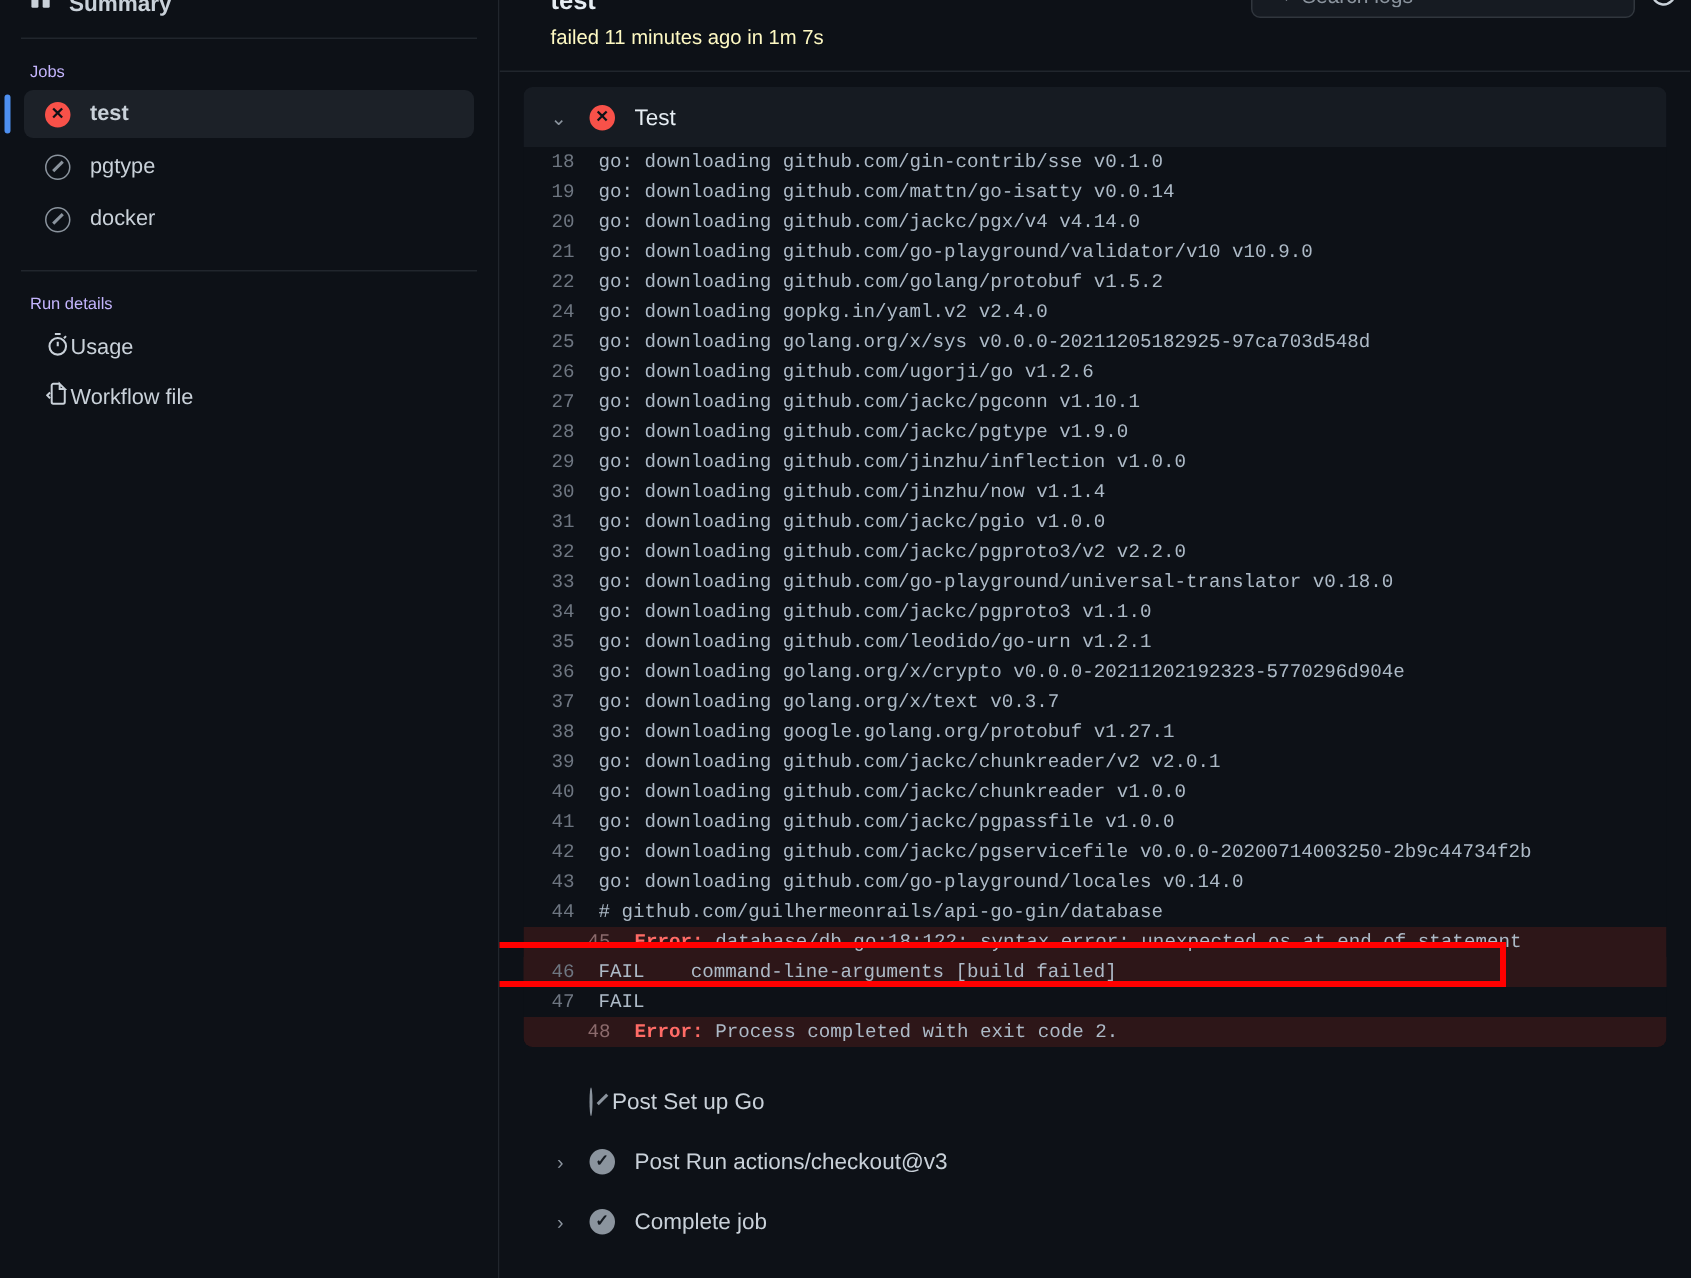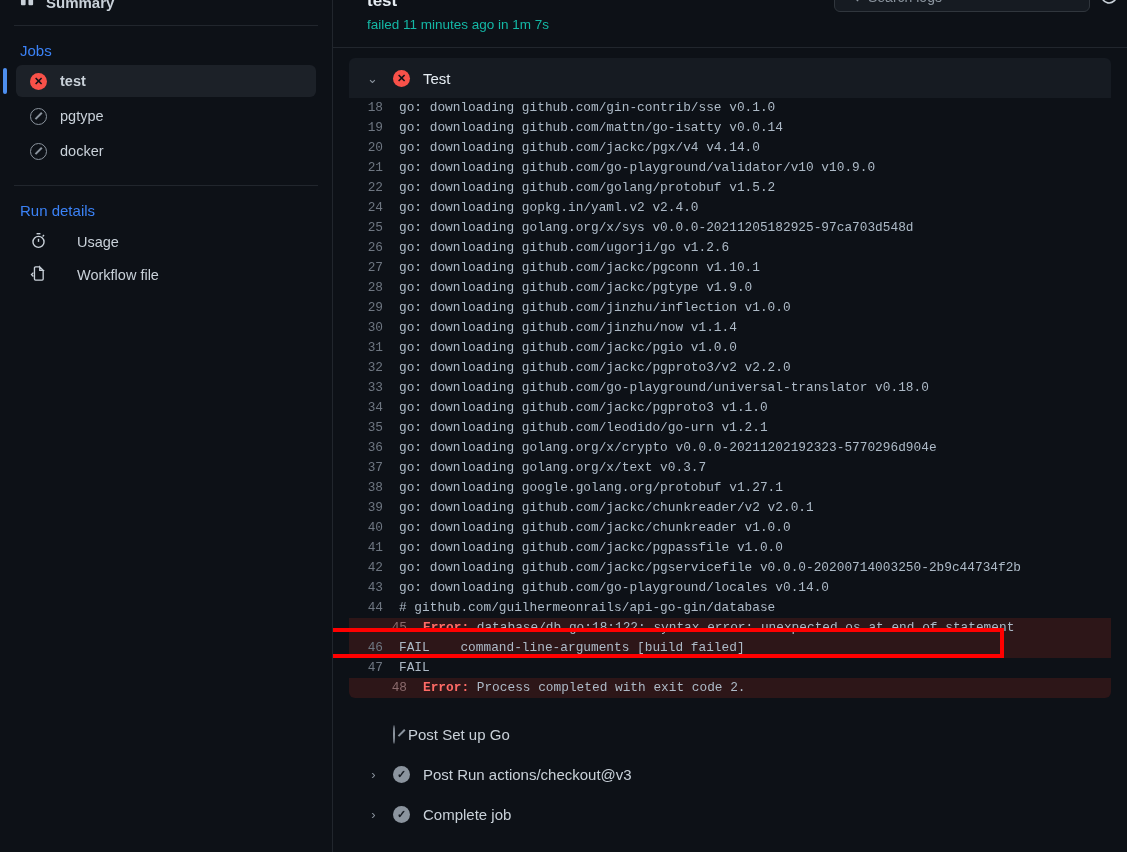--- a/index.html
+++ b/index.html
@@ -20,41 +20,41 @@
     flex: 0 0 333px;
     padding-top: 0;
   }
   .side-top-item {
     display: flex; align-items: center; gap: 11px;
     height: 18px; margin-top: -7px; padding-left: 20px;
     color: #c9d1d9; font-size: 15px; font-weight: 600;
   }
   .side-divider { height: 1px; background: #21262d; margin: 14px 14px 0 14px; }
   .side-section-title {
-    color: #3b82f6; font-size: 15px; font-weight: 400;
+    color: #c4b5fd; font-size: 11px; font-weight: 400;
     padding: 16px 0 6px 20px;
   }
   .side-list { padding: 0 16px; }
   .side-item {
     position: relative;
     display: flex; align-items: center; gap: 13px;
     height: 32px; padding-left: 14px;
     border-radius: 6px; margin-bottom: 3px;
     color: #c9d1d9; font-size: 14.5px;
     cursor: pointer;
   }
   .side-item.selected { background: #1c2128; font-weight: 600; }
   .side-item.selected::before {
     content: ""; position: absolute; left: -13px; top: 3px;
     width: 4px; height: 26px; border-radius: 3px; background: #4d8ff0;
   }
   .side-item .ico { display: flex; width: 17px; height: 17px; flex: 0 0 17px; }
   .run-list { padding: 0 16px; }
   .run-item {
-    display: flex; align-items: center; gap: 30px;
+    display: flex; align-items: center; gap: 0;
     height: 33px; padding-left: 14px; border-radius: 6px;
     color: #c9d1d9; font-size: 14.5px; cursor: pointer;
   }
 
   
   .circ-x {
     width: 17px; height: 17px; border-radius: 50%;
     background: #f85149; color: #0d1117;
     display: flex; align-items: center; justify-content: center;
     font-size: 11px; font-weight: 700; line-height: 1;
@@ -69,21 +69,21 @@
     transform: rotate(-45deg);
   }
 
   
   .main { flex: 1; height: 852px; background: #0d1117; position: relative; overflow: hidden; }
   .main-head { padding: 0 0 0 34px; height: 56px; position: relative; }
   .job-title {
     color: #e6edf3; font-size: 17px; font-weight: 600;
     margin-top: -9px; line-height: 20px;
   }
-  .job-sub { color: #14b8a6; font-size: 13.5px; margin-top: 6px; }
+  .job-sub { color: #fef9c3; font-size: 13.5px; margin-top: 6px; }
   .search-wrap {
     position: absolute; right: 37px; top: -9px;
     width: 256px; height: 30px;
   }
   .search-box {
     width: 100%; height: 30px;
     background: #161b22; border: 1px solid #30363d; border-radius: 6px;
     display: flex; align-items: center; gap: 8px; padding: 0 10px;
   }
   .search-box input {

